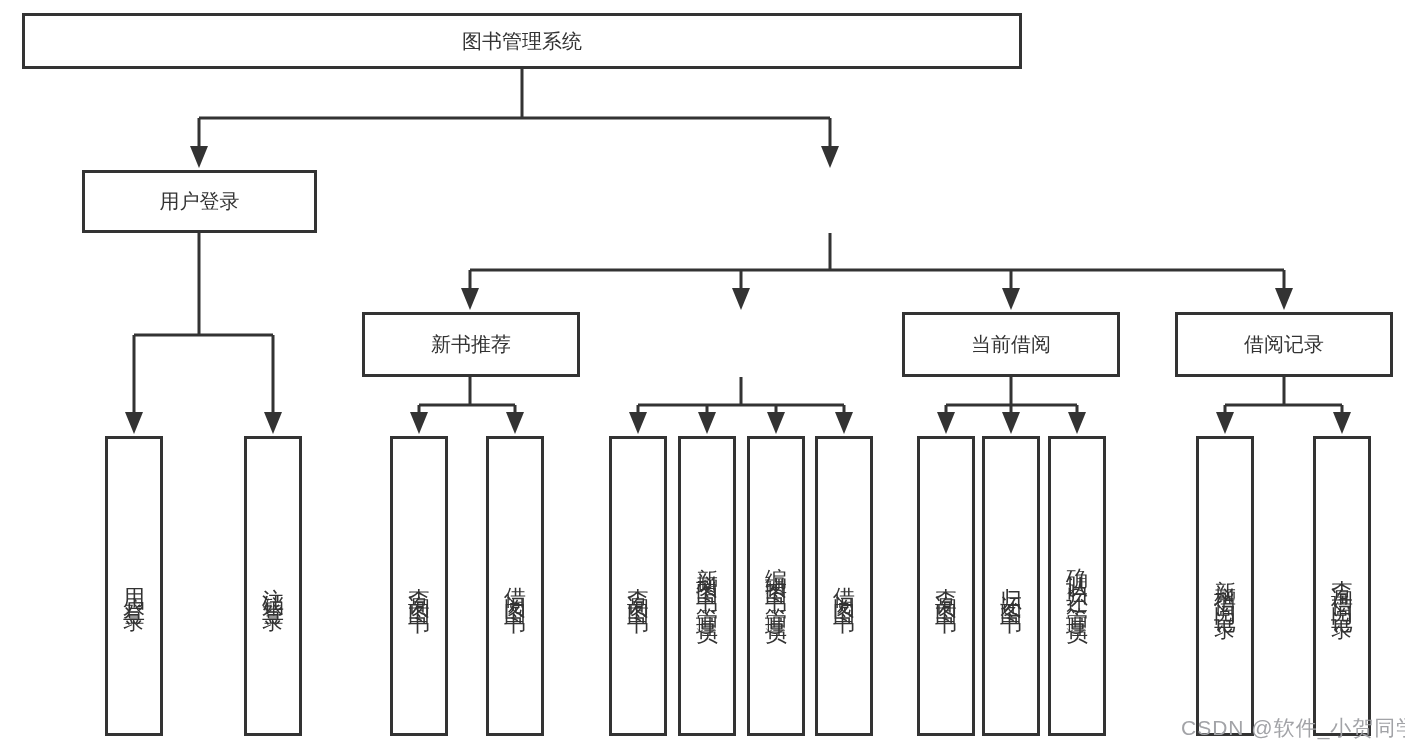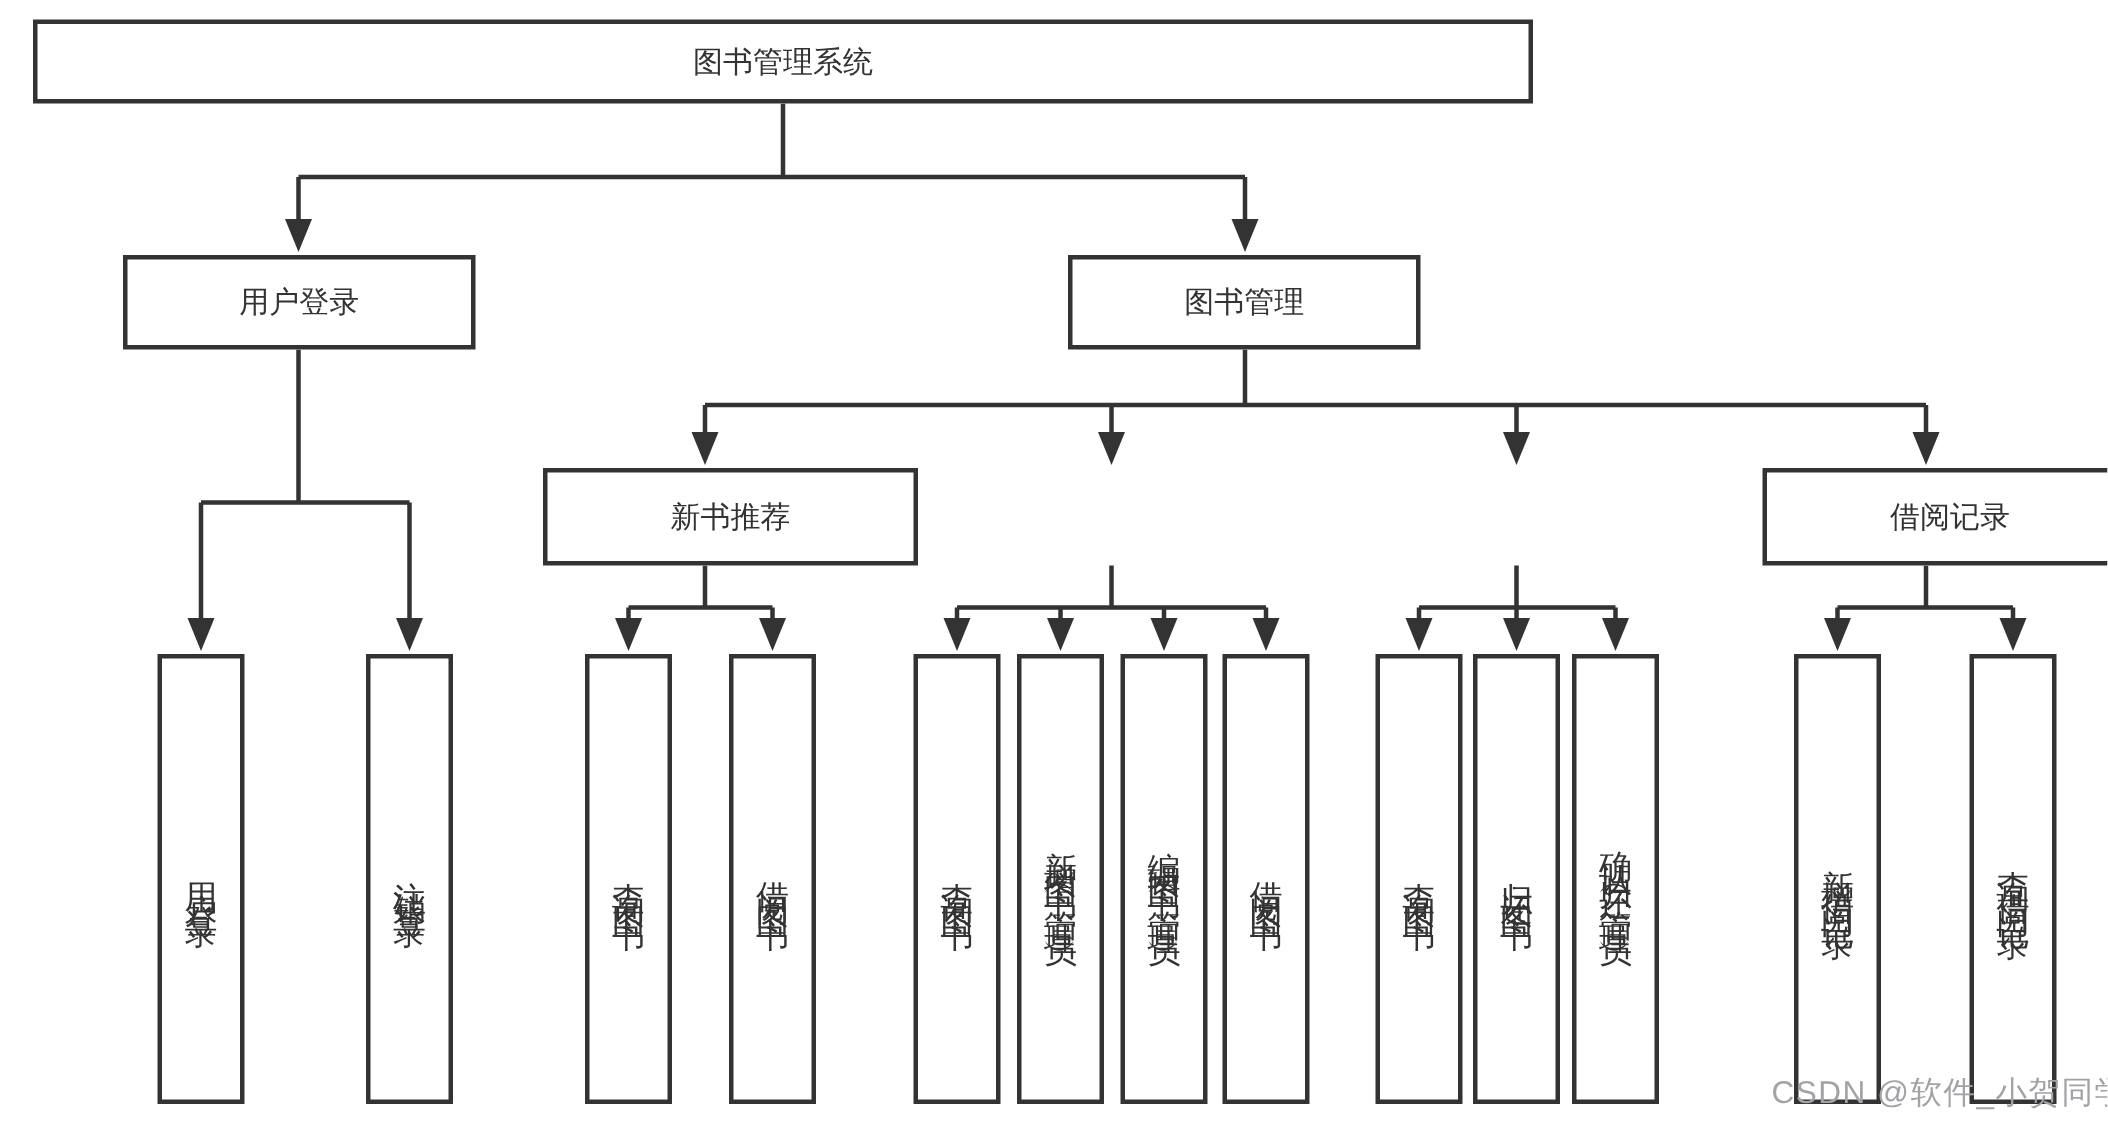--- a/index.html
+++ b/index.html
@@ -26,21 +26,21 @@
     position: absolute;
     background: #ffffff;
     border: 3px solid var(--box-border, #333333);
     display: flex;
     align-items: center;
     justify-content: center;
     color: var(--text, #333333);
   }
   .root { left: 22px; top: 13px; width: 1000px; height: 56px; font-size: 20px; }
   .l2   { top: 170px; width: 235px; height: 63px; font-size: 20px; }
-  .l3   { top: 312px; width: 250px; height: 65px; font-size: 20px; }
+  .l3   { top: 312px; width: 218px; height: 65px; font-size: 20px; }
   .leaf { top: 436px; width: 58px;  height: 300px; }
 
   .vtext {
     writing-mode: vertical-rl;
     text-orientation: mixed;
     font-size: 22px;
     letter-spacing: 8px;
     line-height: 1;
     white-space: nowrap;
   }
@@ -97,26 +97,26 @@
     <polygon class="ah" points="1333,412 1351,412 1342,434"></polygon>
   </svg>
 
   <div class="box root">
     <span>图书管理系统</span>
   </div>
 
   <div class="box l2" style="left:82px;">
     <span>用户登录</span>
   </div>
-  <div class="box l2" style="left:712px;">
-    <span>图书管理</span>
-  </div>
 
   <div class="box l3" style="left:362px;">
     <span>新书推荐</span>
+  </div>
+  <div class="box l3" style="left:902px;">
+    <span>当前借阅</span>
   </div>
   <div class="box l3" style="left:1175px;">
     <span>借阅记录</span>
   </div>
 
   <div class="box leaf" style="left:105px;">
     <span class="vtext">用户登录</span>
   </div>
   <div class="box leaf" style="left:244px;">
     <span class="vtext">注销登录</span>

